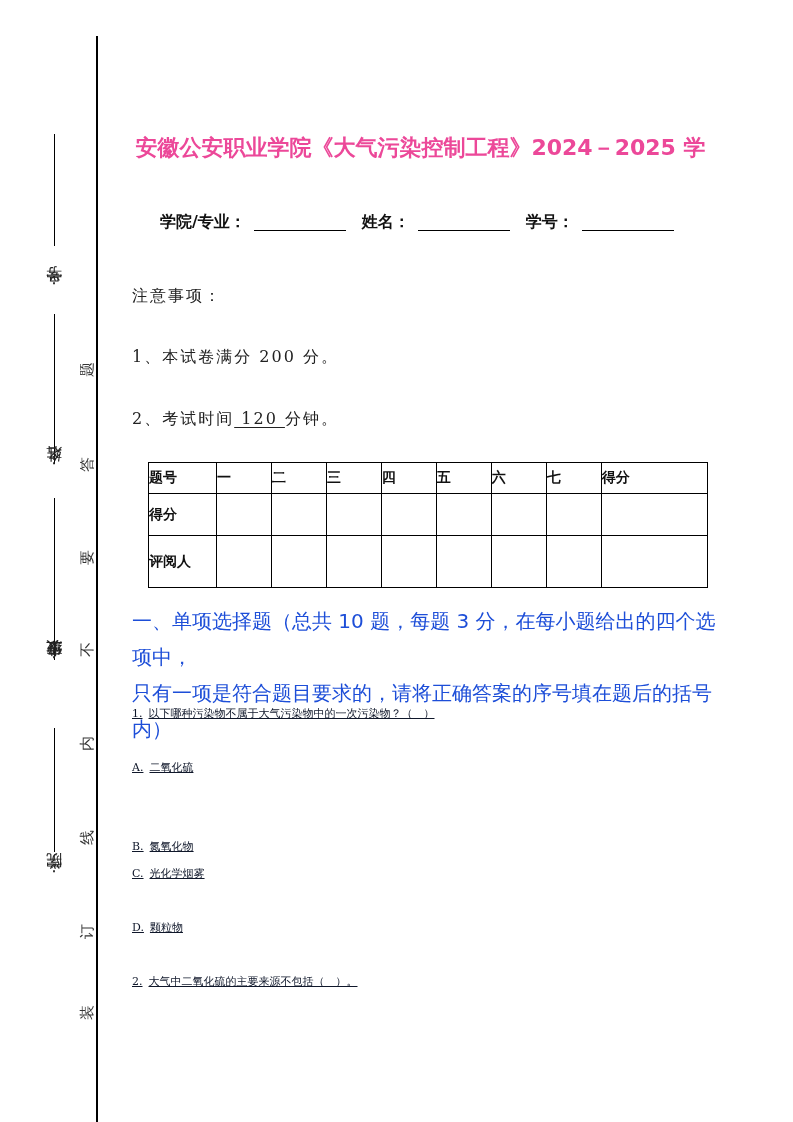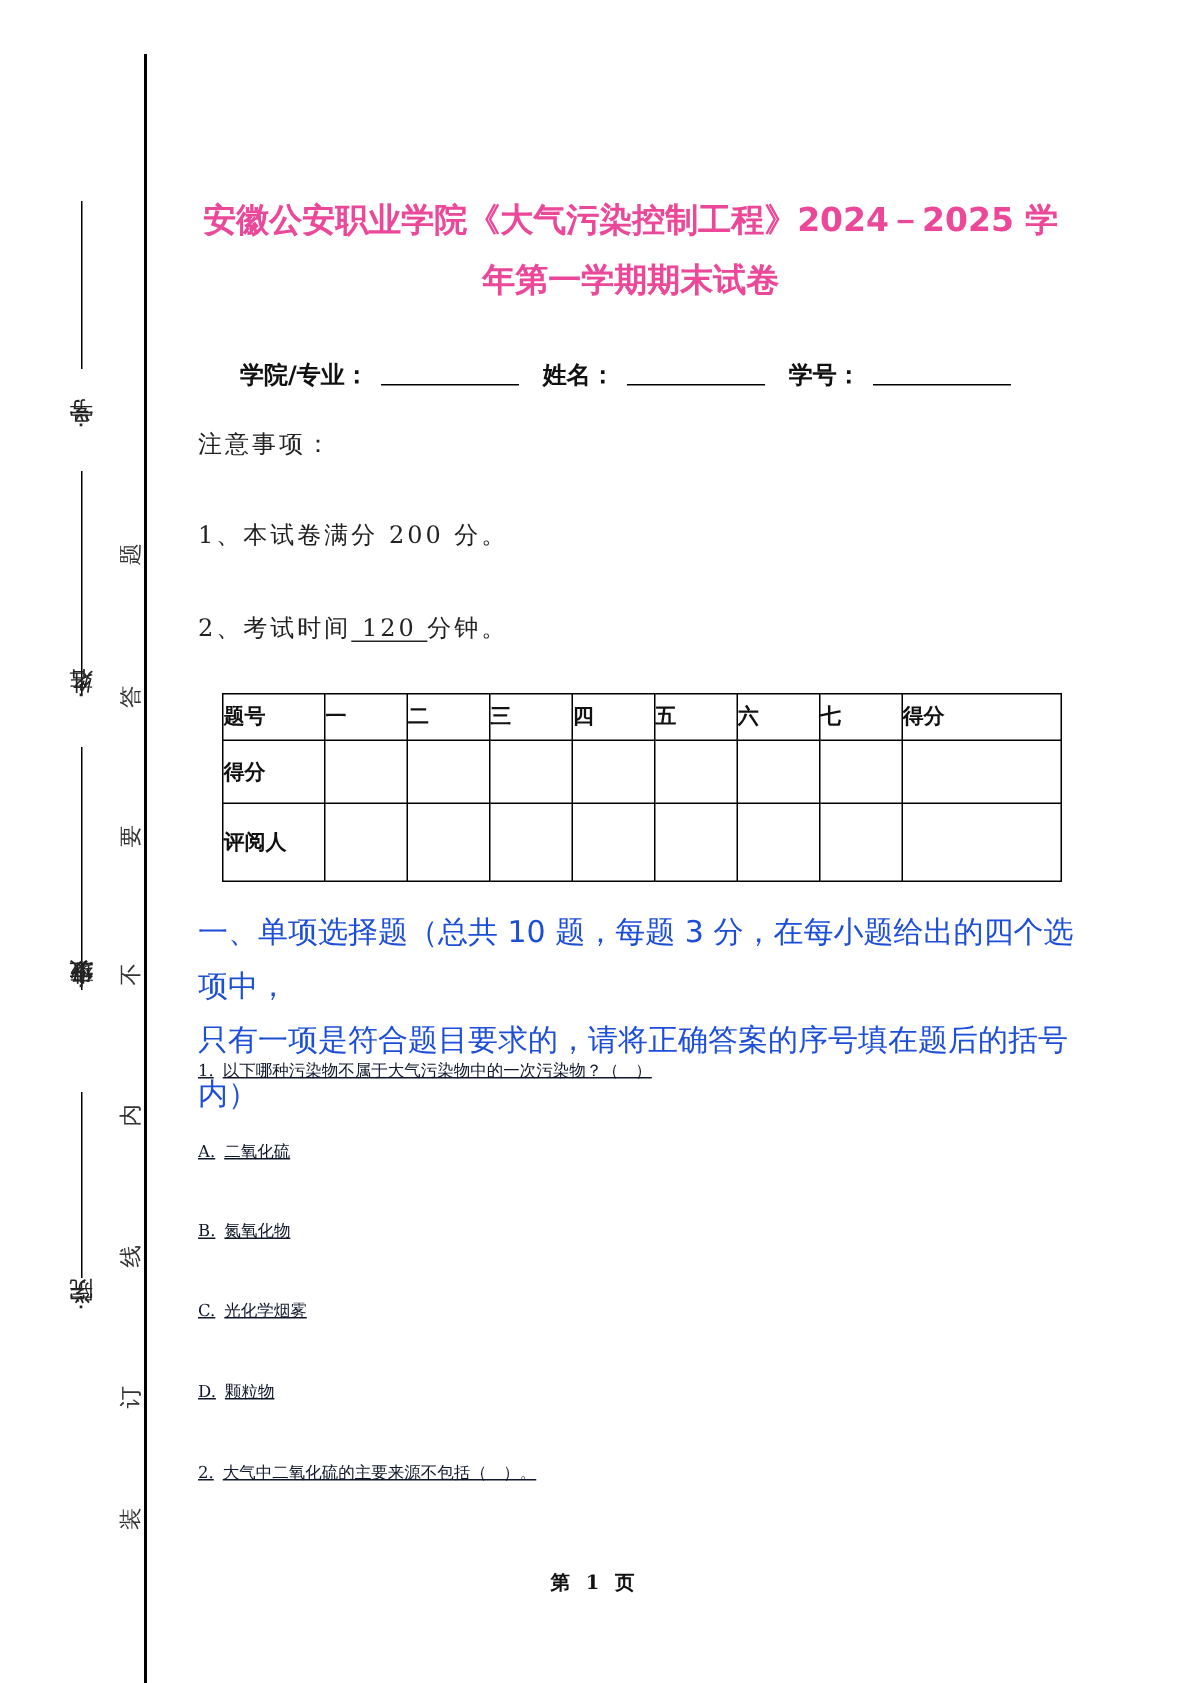--- a/index.html
+++ b/index.html
@@ -13,23 +13,23 @@
   .vtext { position: absolute; writing-mode: vertical-rl; transform: rotate(180deg);
            font-family: "DejaVu Serif", "Liberation Serif", serif; font-size: 16px; color: #222;
            letter-spacing: 1px; white-space: nowrap; }
   .vchar { position: absolute; left: 80px; font-size: 15px; color: #333;
            transform: rotate(-90deg); font-family: "DejaVu Serif", "Liberation Serif", serif; }
 
   
   .title { position: absolute; left: 118px; width: 605px; text-align: center;
            font-family: "DejaVu Sans", "Liberation Sans", sans-serif; font-weight: bold;
            font-size: 22px; line-height: 40px; color: #ec4899; }
-  .info-line { position: absolute; top: 240px; left: 160px; width: 530px;
+  .info-line { position: absolute; top: 212px; left: 160px; width: 530px;
                font-family: "DejaVu Sans", "Liberation Sans", sans-serif; font-weight: bold;
-               font-size: 16px; display: flex; align-items: flex-start; gap: 8px; }
+               font-size: 16px; display: flex; align-items: center; gap: 8px; }
   .blank { display: inline-block; width: 92px; border-bottom: 1.3px solid #000; height: 16px; margin-right: 8px; }
 
   .body-text { position: absolute; left: 132px; font-size: 16px; letter-spacing: 2px; color: #222; }
   .u { text-decoration: underline; text-underline-offset: 3px; }
 
   
   table.score { position: absolute; left: 148px; top: 462px; width: 560px; border-collapse: collapse;
                 font-family: "DejaVu Sans", "Liberation Sans", sans-serif; font-weight: bold; font-size: 14px; }
   table.score td { border: 1.2px solid #000; text-align: left; padding: 0; }
   table.score tr.h td { height: 30px; }
@@ -63,21 +63,20 @@
   <div class="vchar" style="top:360px;">题</div>
   <div class="vchar" style="top:455px;">答</div>
   <div class="vchar" style="top:548px;">要</div>
   <div class="vchar" style="top:640px;">不</div>
   <div class="vchar" style="top:734px;">内</div>
   <div class="vchar" style="top:828px;">线</div>
   <div class="vchar" style="top:922px;">订</div>
   <div class="vchar" style="top:1003px;">装</div>
 
   <div class="title" style="top:128px;">安徽公安职业学院《大气污染控制工程》2024－2025 学</div>
-  <div class="title" style="top:168px;">年第一学期期末试卷</div>
 
   <div class="info-line">
     <span>学院/专业：</span>
     <span class="blank"></span>
     <span>姓名：</span>
     <span class="blank"></span>
     <span>学号：</span>
     <span class="blank"></span>
   </div>
 
@@ -129,28 +128,27 @@
     <div>一、单项选择题（总共 10 题，每题 3 分，在每小题给出的四个选项中，</div>
     <div>只有一项是符合题目要求的，请将正确答案的序号填在题后的括号内）</div>
   </div>
 
   <div class="q" style="top:706px;">
     <span class="lbl">1.</span><span>以下哪种污染物不属于大气污染物中的一次污染物？（　）</span>
   </div>
   <div class="q" style="top:760px;">
     <span class="lbl">A.</span><span>二氧化硫</span>
   </div>
-  <div class="q" style="top:813px;">
+  <div class="q" style="top:839px;">
     <span class="lbl">B.</span><span>氮氧化物</span>
   </div>
   <div class="q" style="top:866px;">
     <span class="lbl">C.</span><span>光化学烟雾</span>
   </div>
   <div class="q" style="top:920px;">
     <span class="lbl">D.</span><span>颗粒物</span>
   </div>
 
   <div class="q" style="top:974px;">
     <span class="lbl">2.</span><span>大气中二氧化硫的主要来源不包括（　）。</span>
   </div>
 
-  <div class="footer">第 1 页</div>
 </div>
 
 </body></html>

